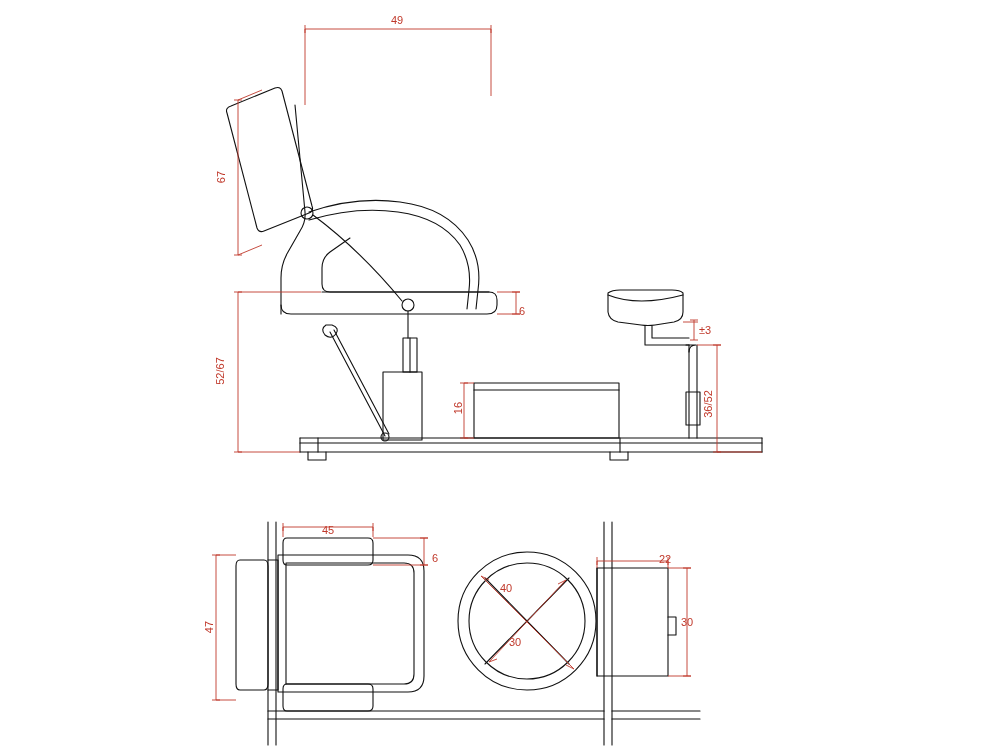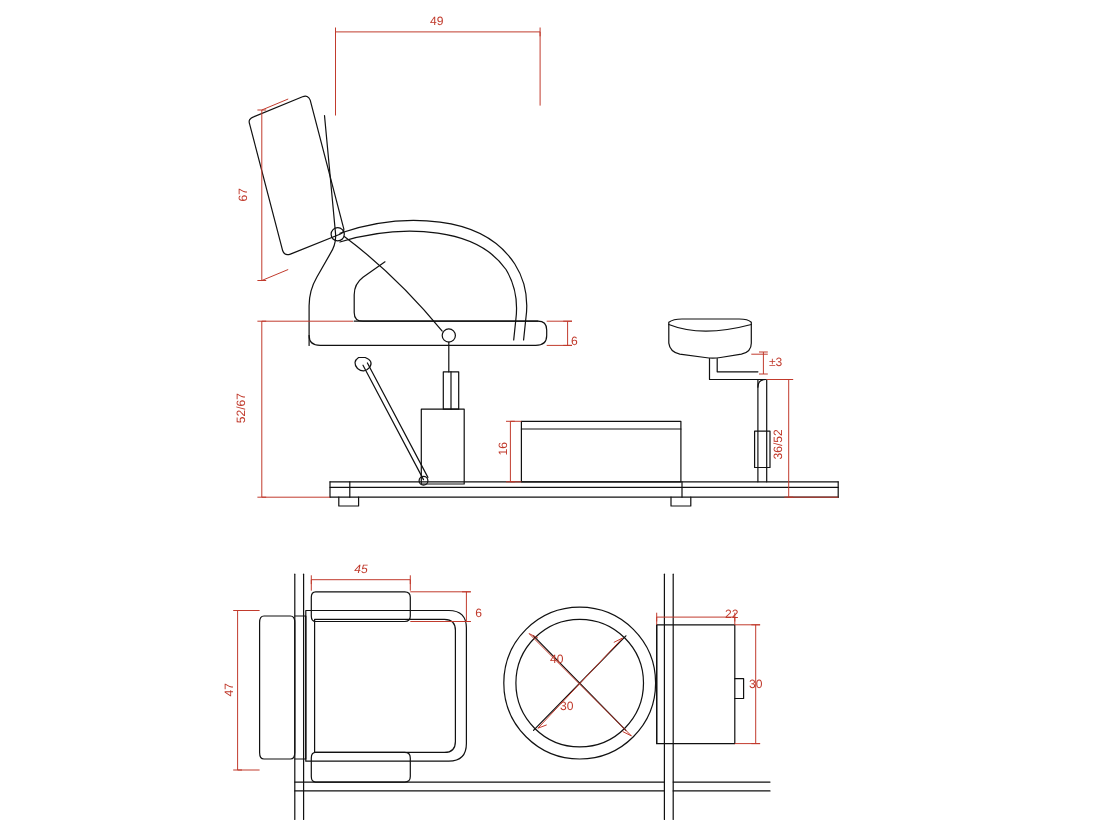--- a/index.html
+++ b/index.html
@@ -221,21 +221,21 @@
   </svg>
 
   <div class="dimtxt" style="left:391px;top:14px;">49</div>
   <div class="dimtxt rot" style="left:215px;top:171px;transform:rotate(-90deg);">67</div>
   <div class="dimtxt rot" style="left:206px;top:365px;transform:rotate(-90deg);">52/67</div>
   <div class="dimtxt" style="left:519px;top:305px;">6</div>
   <div class="dimtxt rot" style="left:452px;top:402px;transform:rotate(-90deg);">16</div>
   <div class="dimtxt" style="left:699px;top:324px;">±3</div>
   <div class="dimtxt rot" style="left:694px;top:398px;transform:rotate(-90deg);">36/52</div>
 
-  <div class="dimtxt" style="left:322px;top:512px;font-style:italic;">45</div>
+  <div class="dimtxt" style="left:322px;top:524px;">45</div>
   <div class="dimtxt" style="left:432px;top:552px;">6</div>
   <div class="dimtxt rot" style="left:203px;top:621px;transform:rotate(-90deg);">47</div>
-  <div class="dimtxt" style="left:500px;top:594px;">40</div>
+  <div class="dimtxt" style="left:500px;top:582px;">40</div>
   <div class="dimtxt" style="left:509px;top:636px;">30</div>
   <div class="dimtxt" style="left:615px;top:553px;margin-left:44px;">22</div>
   <div class="dimtxt" style="left:681px;top:616px;">30</div>
 
 </div>
 
 </body></html>

